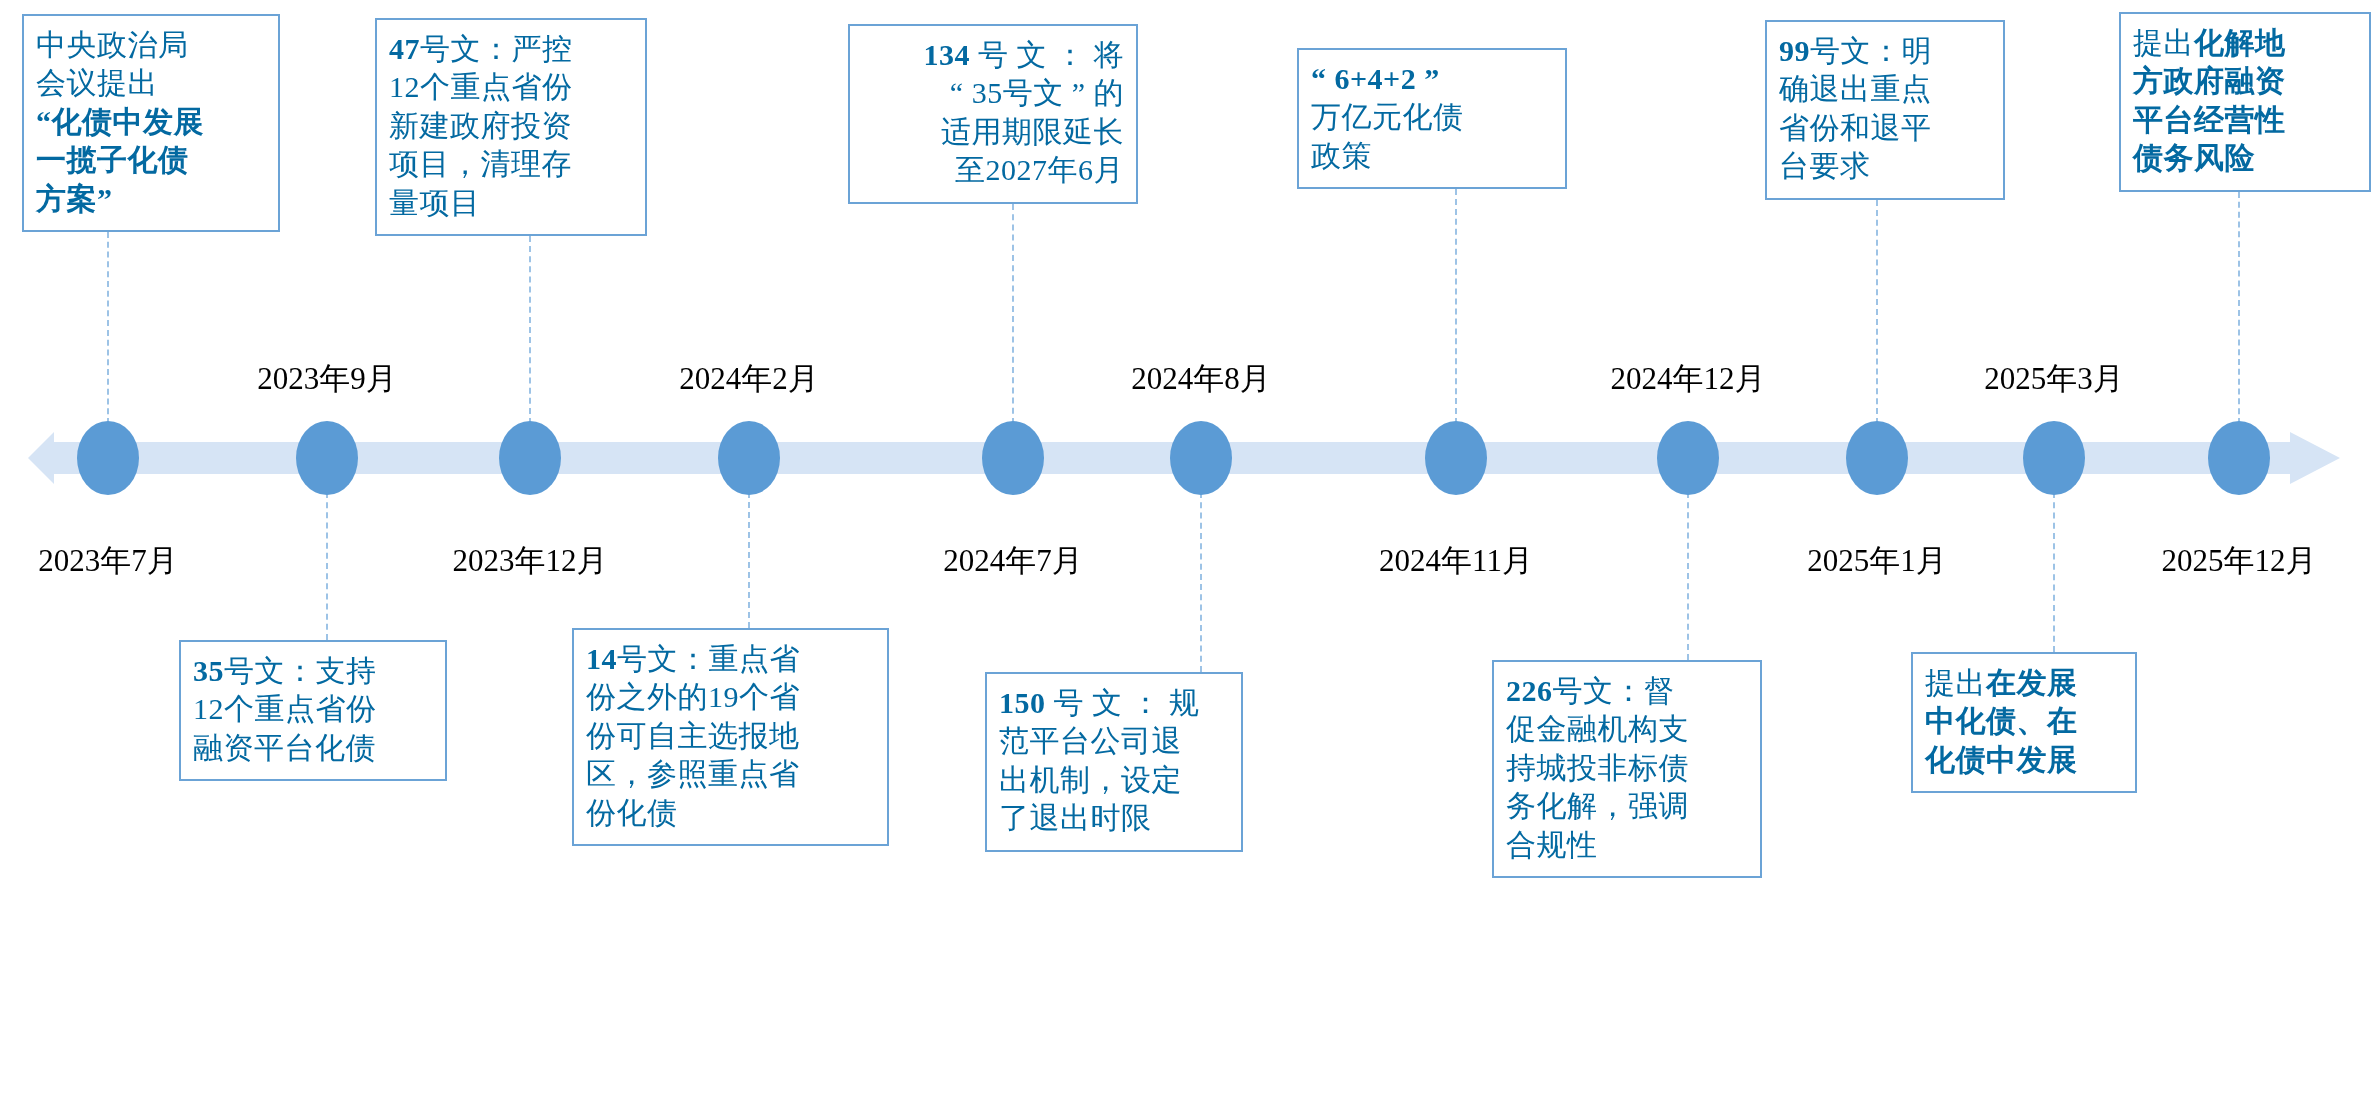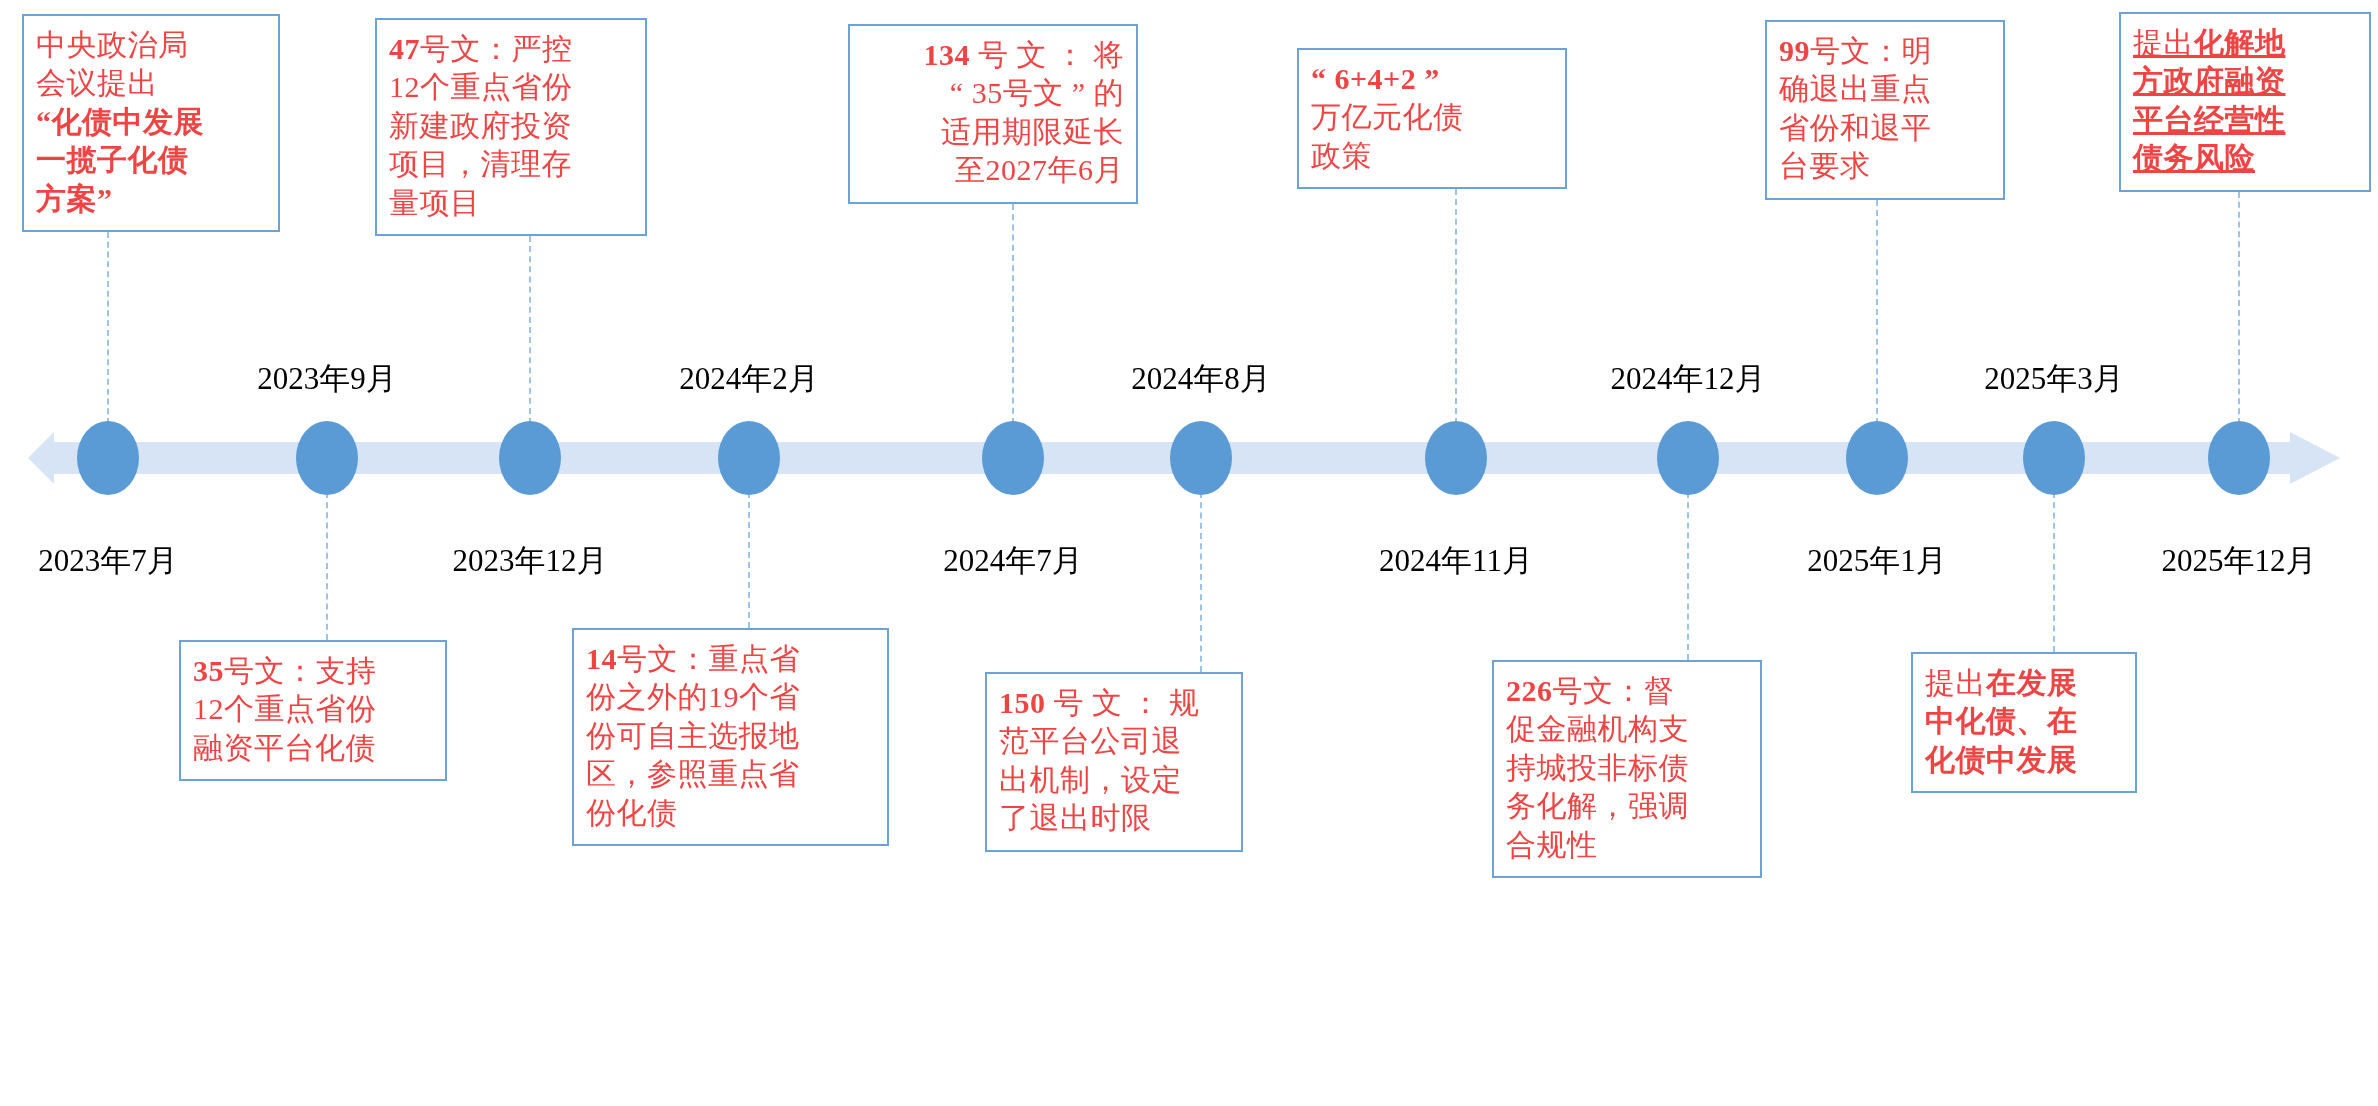--- a/index.html
+++ b/index.html
@@ -37,21 +37,21 @@
   }
 
   
   .box{
     position:absolute;
     box-sizing:border-box;
     border:2px solid #6ba3d6;
     background:#ffffff;
     padding:10px 12px 12px 12px;
     z-index:3;
-    color:#ef4444;
+    color:#0369a1;
     font-size:30px;
     line-height:1.28;
     letter-spacing:0.5px;
     font-family:"Liberation Serif","DejaVu Serif",serif;
   }
   .box b{font-weight:bold;}
 
   
   .mlabel{
     position:absolute;
@@ -139,16 +139,16 @@
       <div class="box" style="left: 22px; top: 14px; width: 258px;">中央政治局<br>会议提出<br><b>“化债中发展</b><br><b>一揽子化债</b><br><b>方案”</b></div>
       <div class="box" style="left: 179px; top: 640px; width: 268px;"><b>35</b>号文：支持<br>12个重点省份<br>融资平台化债</div>
       <div class="box" style="left: 375px; top: 18px; width: 272px;"><b>47</b>号文：严控<br>12个重点省份<br>新建政府投资<br>项目，清理存<br>量项目</div>
       <div class="box" style="left: 572px; top: 628px; width: 317px;"><b>14</b>号文：重点省<br>份之外的19个省<br>份可自主选报地<br>区，参照重点省<br>份化债</div>
       <div class="box" style="left: 848px; top: 24px; width: 290px; text-align: right;"><b>134</b> 号 文 ： 将<br>“ 35号文 ” 的<br>适用期限延长<br>至2027年6月</div>
       <div class="box" style="left: 985px; top: 672px; width: 258px;"><b>150</b> 号 文 ： 规<br>范平台公司退<br>出机制，设定<br>了退出时限</div>
       <div class="box" style="left: 1297px; top: 48px; width: 270px;"><b>“ 6+4+2 ”</b><br>万亿元化债<br>政策</div>
       <div class="box" style="left: 1492px; top: 660px; width: 270px;"><b>226</b>号文：督<br>促金融机构支<br>持城投非标债<br>务化解，强调<br>合规性</div>
       <div class="box" style="left: 1765px; top: 20px; width: 240px;"><b>99</b>号文：明<br>确退出重点<br>省份和退平<br>台要求</div>
       <div class="box" style="left: 1911px; top: 652px; width: 226px;">提出<b>在发展</b><br><b>中化债、在</b><br><b>化债中发展</b></div>
-      <div class="box" style="left: 2119px; top: 12px; width: 252px; text-decoration: underline;">提出<b>化解地</b><br><b>方政府融资</b><br><b>平台经营性</b><br><b>债务风险</b></div>
+      <div class="box" style="left: 2119px; top: 12px; width: 252px;">提出<b>化解地</b><br><b>方政府融资</b><br><b>平台经营性</b><br><b>债务风险</b></div>
     </div>
 
 </div>
 
 </body></html>

